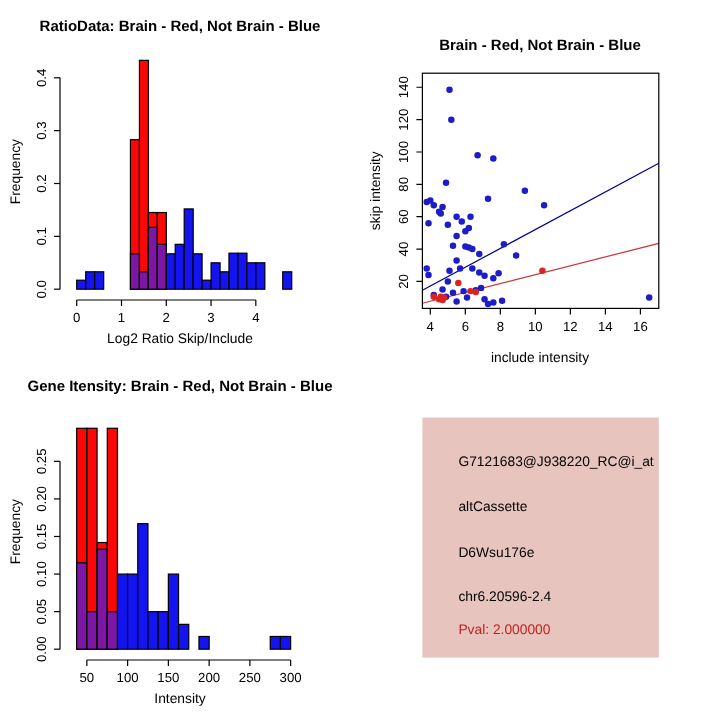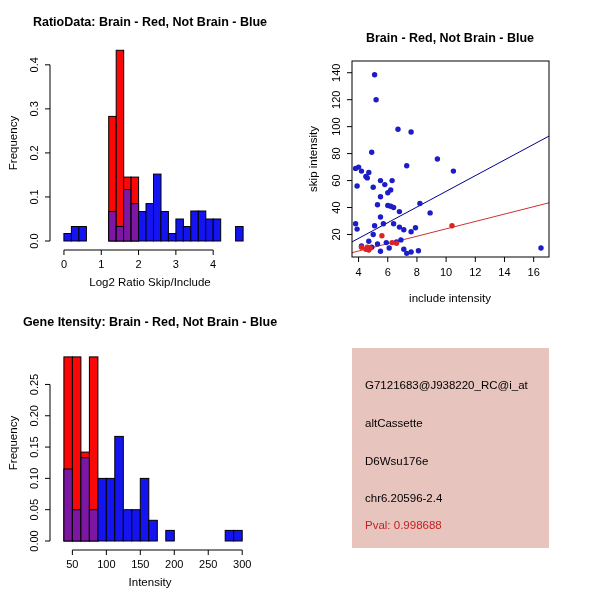--- a/index.html
+++ b/index.html
@@ -6,21 +6,21 @@
   body{font-family:"Liberation Sans", sans-serif;}
   #screen{position:relative;width:600px;height:600px;background:#ffffff;overflow:hidden;padding-left:20px;}
   .panel{position:absolute;width:300px;height:300px;}
   #panel-tl{left:0;top:0;}
   #panel-tr{left:300px;top:0;margin-top:16px;}
   #panel-bl{left:0;top:300px;text-align:right;}
   #panel-br{left:300px;top:300px;}
   .chart-svg{width:300px;height:300px;display:block;}
   svg text{font-family:"Liberation Sans", sans-serif;}
   .info-box{position:absolute;left:52px;top:48px;width:197px;height:200px;}
-  .info-line{position:absolute;left:13px;font-size:11.5px;color:#000;white-space:nowrap;}
+  .info-line{position:absolute;left:30px;font-size:11.5px;color:#000;white-space:nowrap;}
 </style>
 </head>
 <body>
 
 <div id="screen">
 
   <div class="panel" id="panel-tl">
     <svg class="chart-svg" id="chart-ratio" viewBox="0 0 300 300">
         <text x="150" y="26" font-size="12.5" text-anchor="middle" fill="#000" font-weight="bold">RatioData: Brain - Red, Not Brain - Blue</text>
         <line x1="63.93939393939394" y1="250" x2="213.1818181818182" y2="250" stroke="#000000"></line>
@@ -226,17 +226,17 @@
         <text x="17" y="143" font-size="11.5" text-anchor="middle" fill="#000" transform="rotate(-90 17 143)">Frequency</text>
       </svg>
   </div>
 
   <div class="panel" id="panel-br">
     <div class="info-box" id="info-box" style="background: rgb(231, 196, 189);">
       <div class="info-line" style="top:31px">G7121683@J938220_RC@i_at</div>
       <div class="info-line" style="top:69px">altCassette</div>
       <div class="info-line" style="top:107px">D6Wsu176e</div>
       <div class="info-line" style="top:144px">chr6.20596-2.4</div>
-      <div class="info-line" id="pval-line" style="top: 171px; color: rgb(194, 33, 33);">Pval: 0.998688</div>
+      <div class="info-line" id="pval-line" style="top: 171px; color: rgb(194, 33, 33);">Pval: 2.000000</div>
     </div>
   </div>
 
 </div>
 
 </body></html>

